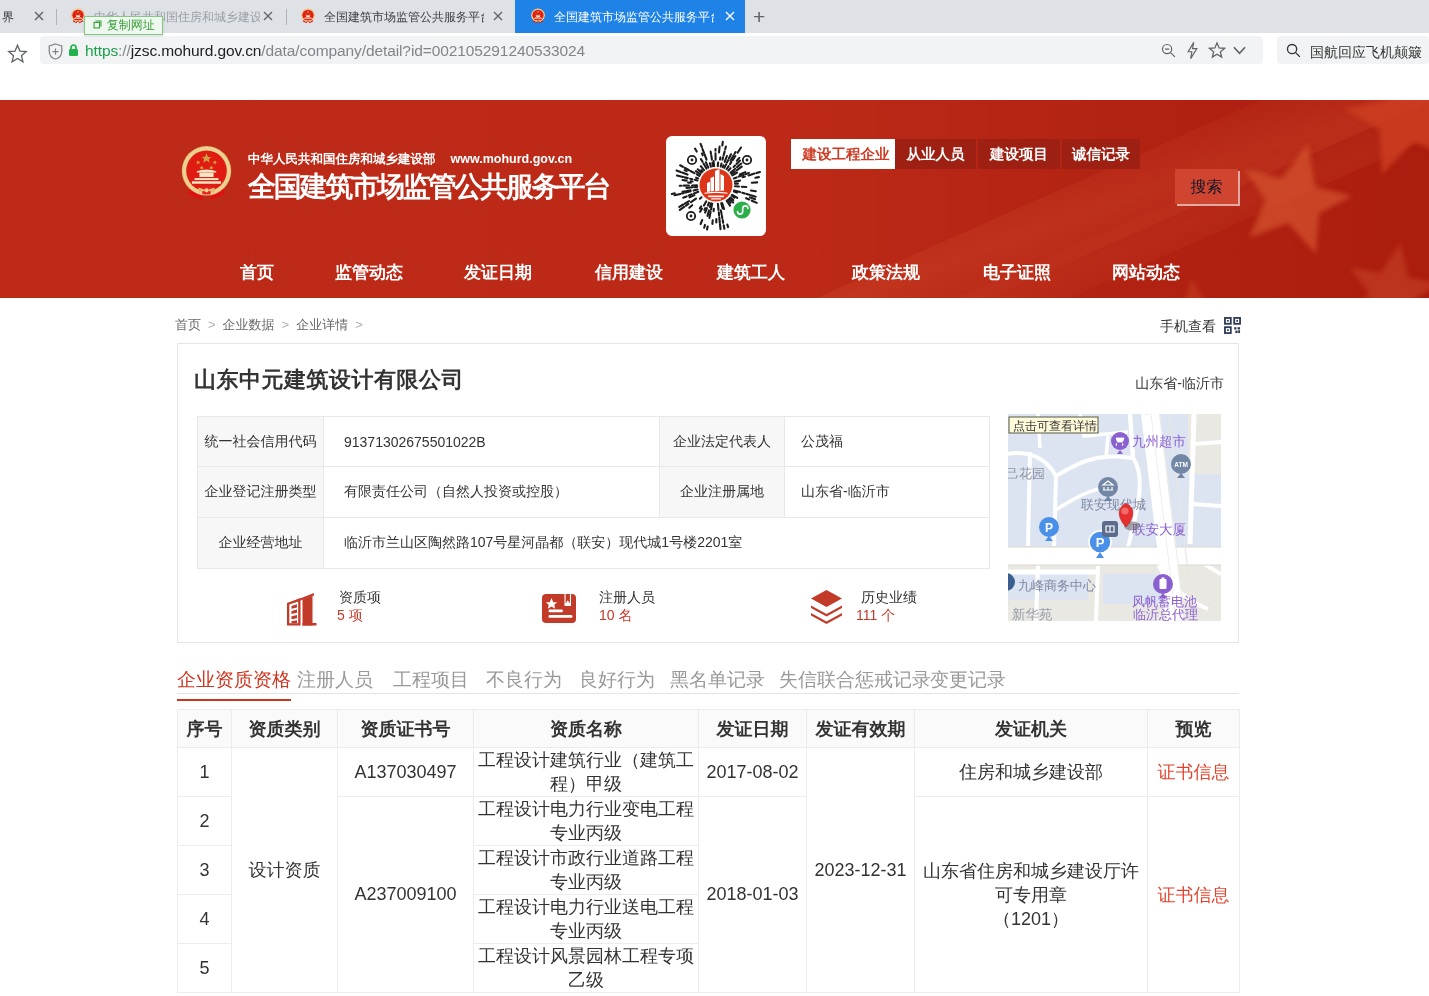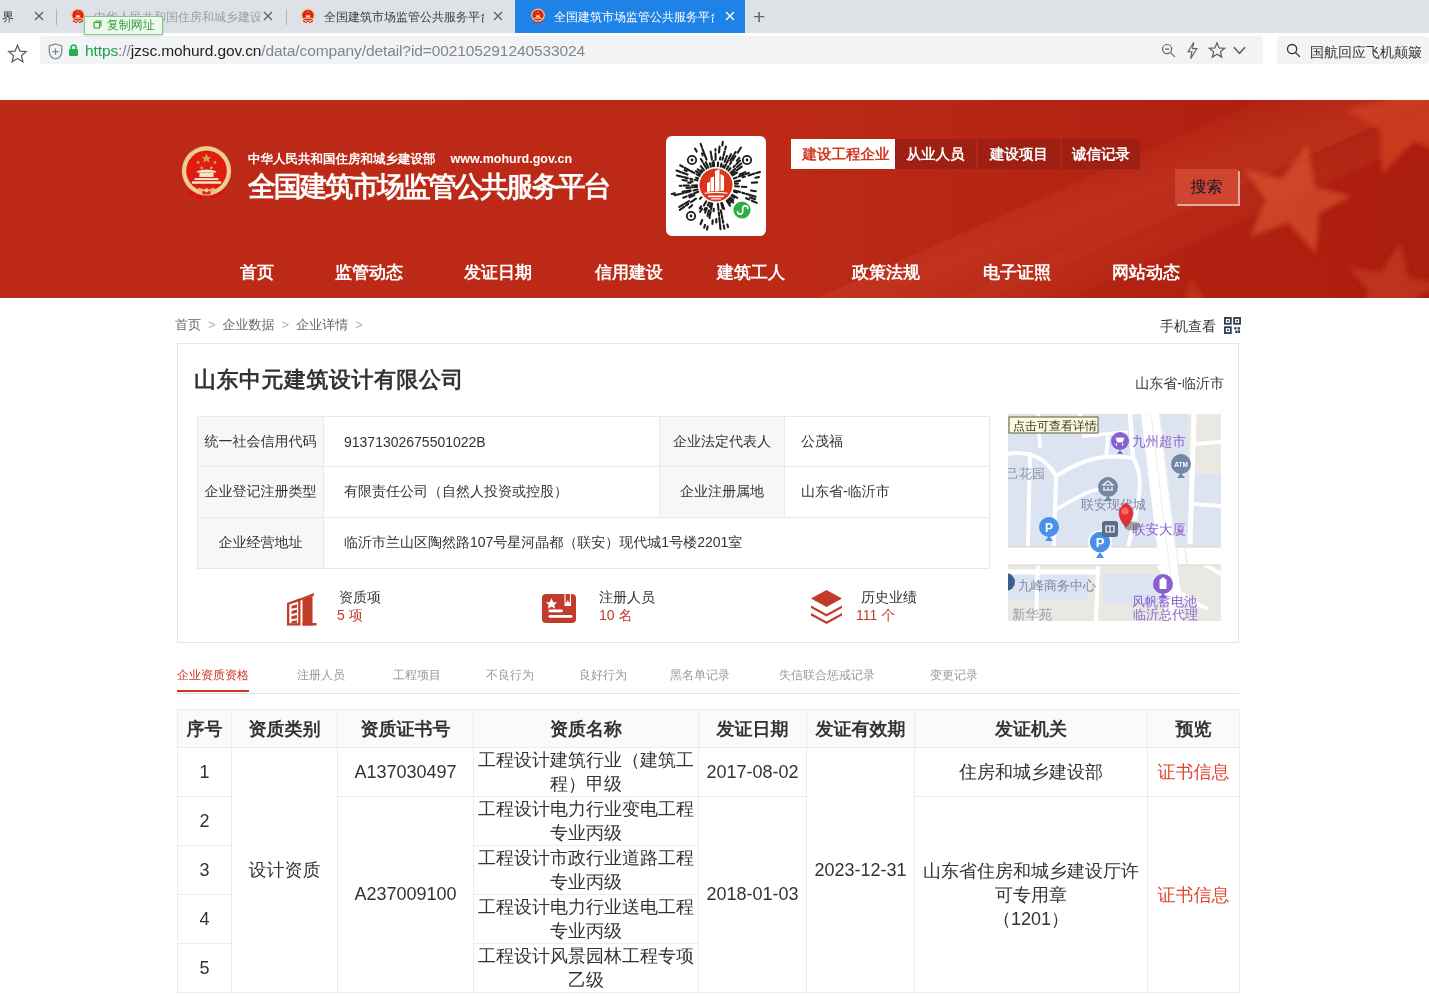--- a/index.html
+++ b/index.html
@@ -67,21 +67,21 @@
 table.info td.v2 { width:205px; padding-left:16px; }
 .stat { position:absolute; top:242px; }
 .stat .sl { position:absolute; font-size:14px; color:#333; white-space:nowrap;margin-left:8px; }
 .stat .sv { position:absolute; font-size:14px; color:#c4392a; white-space:nowrap; }
 
 
 #map { position:absolute; left:830px; top:70px; width:213px; height:207px; overflow:hidden; }
 
 
 #tabs2 { position:absolute; left:177px; top:664px; width:1062px; height:30px; border-bottom:1px solid #e3e3e3; }
-#tabs2 span { position:absolute; top:3px; font-size:12px; color:#999; white-space:nowrap; }
+#tabs2 span { position:absolute; top:3px; font-size:19px; color:#999; white-space:nowrap; }
 #tabs2 .on { color:#d0331f; border-bottom:2px solid #d0331f; padding-bottom:6px; }
 
 
 table.big { position:absolute; left:177px; top:709px; border-collapse:collapse; table-layout:fixed; }
 table.big td, table.big th { border:1px solid #ececec; font-size:18px; color:#333; text-align:center; font-weight:normal; }
 table.big th { background:#fafafa; font-weight:bold; height:38px; }
 table.big td { height:47px; }
 table.big .red { color:#e0442e; }
 </style>
 </head>

